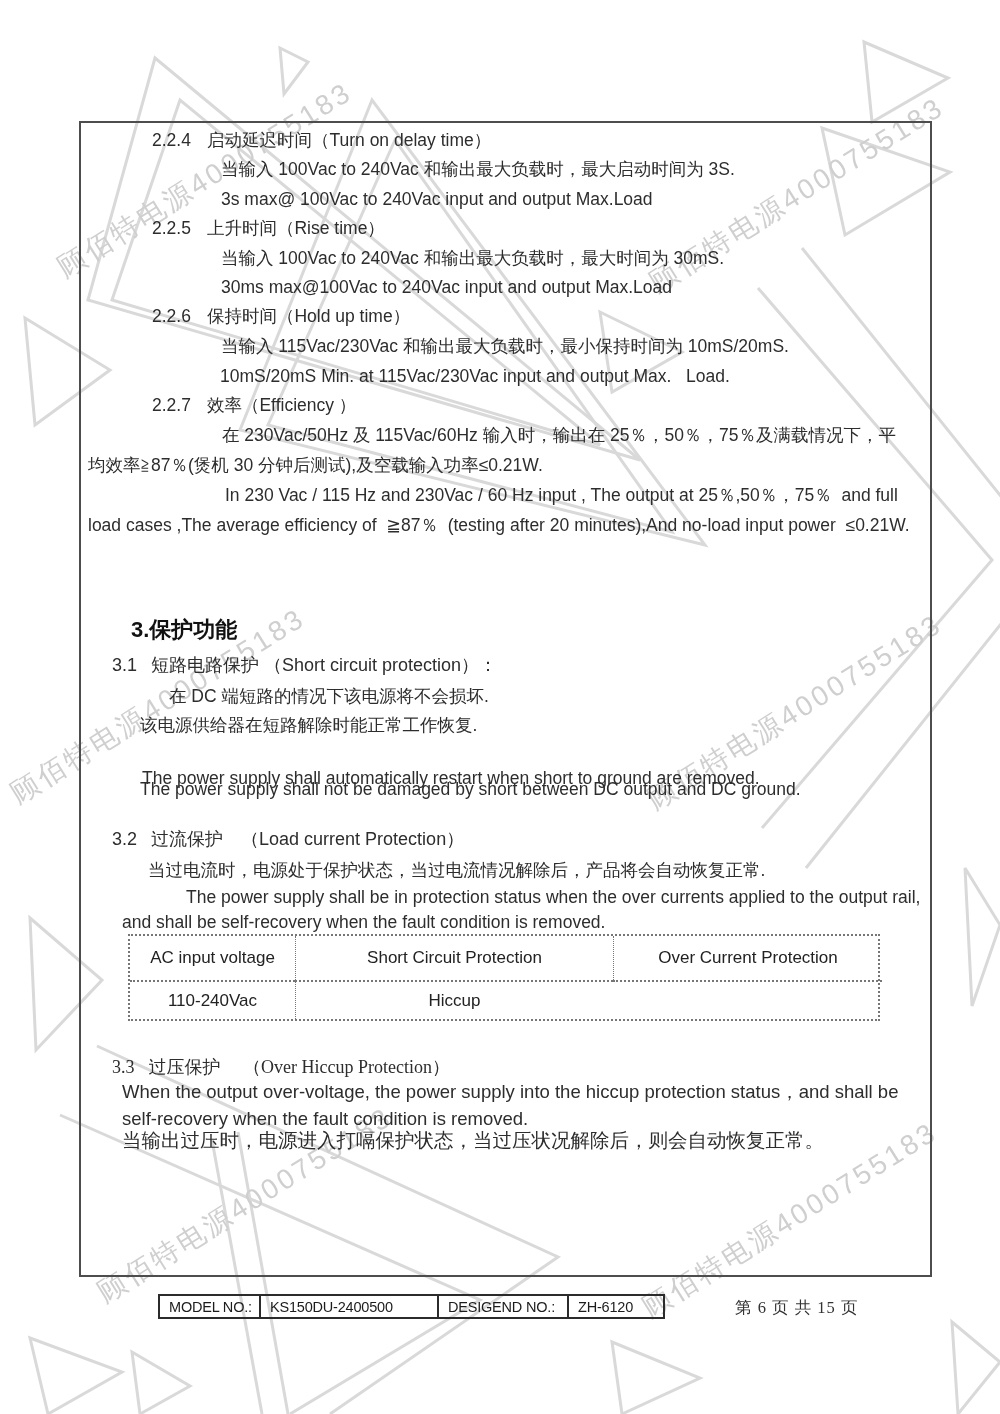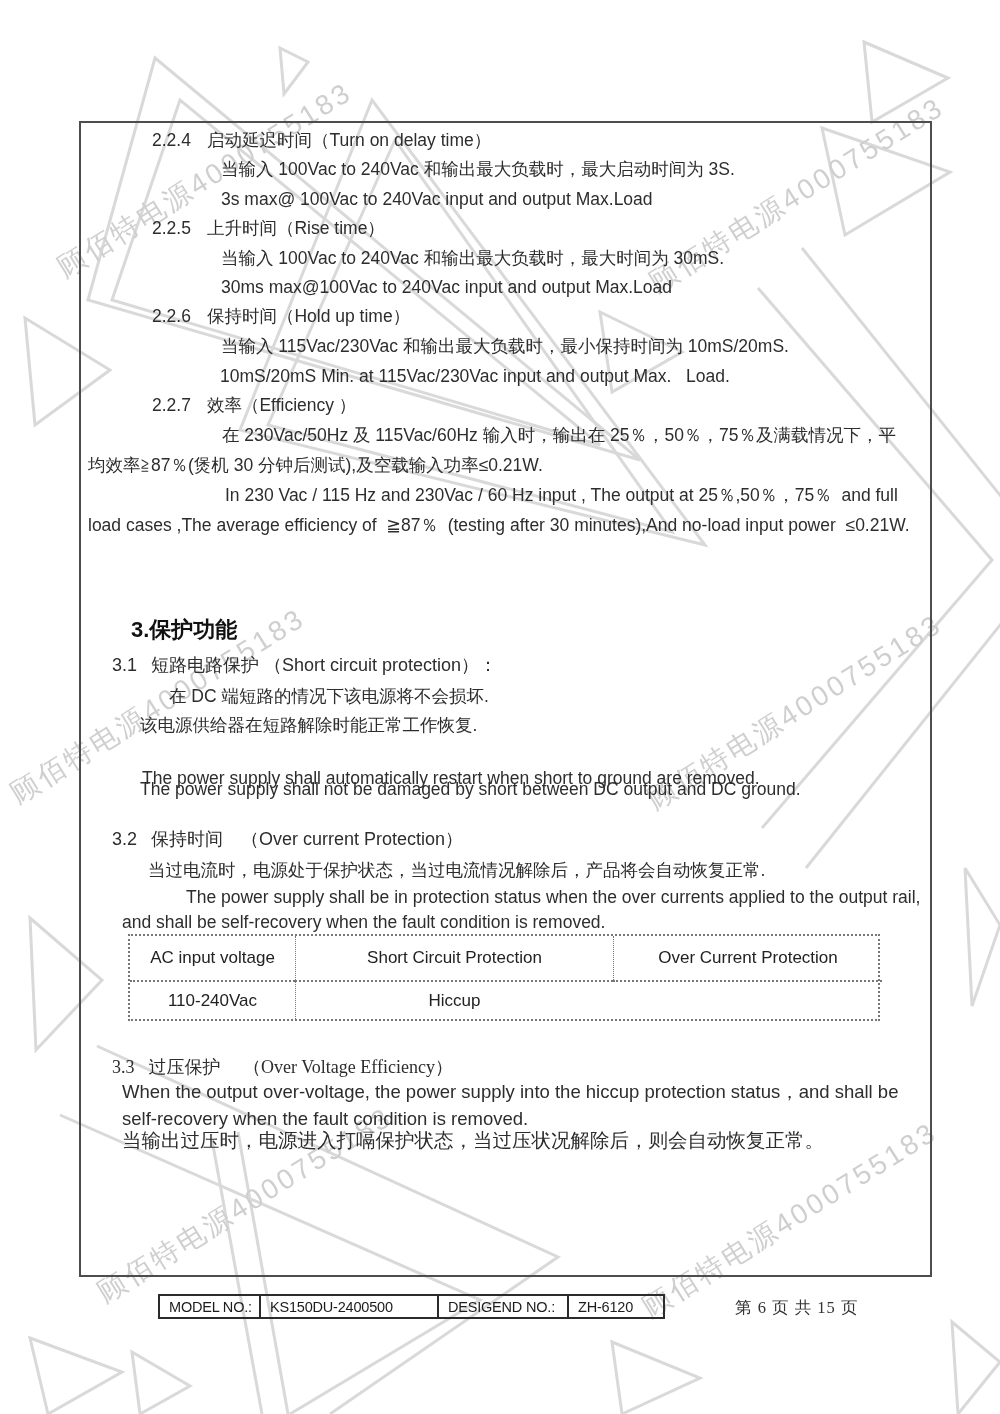--- a/index.html
+++ b/index.html
@@ -109,44 +109,44 @@
 <div class="ln" style="left:221px;top:277px;">30ms max@100Vac to 240Vac input and output Max.Load</div>
 
 <div class="ln" style="left:152px;top:306px;"><span class="num">2.2.6</span><span class="ttl">保持时间（Hold up time）</span></div>
 <div class="ln" style="left:221px;top:336px;">当输入 115Vac/230Vac 和输出最大负载时，最小保持时间为 10mS/20mS.</div>
 <div class="ln" style="left:220px;top:366px;">10mS/20mS Min. at 115Vac/230Vac input and output Max.   Load.</div>
 
 <div class="ln" style="left:152px;top:395px;"><span class="num">2.2.7</span><span class="ttl">效率（Efficiency ）</span></div>
 <div class="ln" style="left:222px;top:425px;">在 230Vac/50Hz 及 115Vac/60Hz 输入时，输出在 25％，50％，75％及满载情况下，平</div>
 <div class="ln" style="left:88px;top:455px;">均效率≧87％(煲机 30 分钟后测试),及空载输入功率≤0.21W.</div>
 <div class="ln" style="left:225px;top:485px;">In 230 Vac / 115 Hz and 230Vac / 60 Hz input , The output at 25％,50％，75％  and full</div>
-<div class="ln" style="left:88px;top:515px;">load cases ,The average efficiency of  ≧87％  (testing after 30 minutes),And no-load input power  ≤0.21W.</div>
+<div class="ln" style="left:88px;top:515px;">load cases ,The average efficiency of  ≧87％  (testing after 20 minutes),And no-load input power  ≤0.21W.</div>
 
 <div class="ln h3" style="left:88px;top:620px;margin-left:43px;">3.保护功能</div>
 
 <div class="ln" style="left:112px;top:655px;font-size:18px;"><span class="num">3.1</span><span class="ttl3">短路电路保护 （Short circuit protection）：</span></div>
 <div class="ln" style="left:140px;top:686px;margin-left:29px;">在 DC 端短路的情况下该电源将不会损坏.</div>
 <div class="ln" style="left:140px;top:715px;">该电源供给器在短路解除时能正常工作恢复.</div>
 <div class="ln" style="left:140px;top:742px;margin-top:37px;">The power supply shall not be damaged by short between DC output and DC ground.</div>
 <div class="ln" style="left:142px;top:768px;">The power supply shall automatically restart when short to ground are removed.</div>
 
-<div class="ln" style="left:112px;top:829px;font-size:18px;"><span class="num">3.2</span><span class="ttl3">保持时间　（Over current Protection）</span></div>
+<div class="ln" style="left:112px;top:829px;font-size:18px;"><span class="num">3.2</span><span class="ttl3">过流保护　（Load current Protection）</span></div>
 <div class="ln" style="left:148px;top:860px;">当过电流时，电源处于保护状态，当过电流情况解除后，产品将会自动恢复正常.</div>
 <div class="ln" style="left:186px;top:887px;">The power supply shall be in protection status when the over currents applied to the output rail,</div>
 <div class="ln" style="left:122px;top:912px;">and shall be self-recovery when the fault condition is removed.</div>
 
 <div class="spec-table">
   <div class="spec-cell spec-head">AC input voltage</div>
   <div class="spec-cell spec-head cdiv">Short Circuit Protection</div>
   <div class="spec-cell spec-head cdiv">Over Current Protection</div>
   <div class="spec-cell spec-data">110-240Vac</div>
   <div class="spec-cell spec-data cdiv">Hiccup</div>
 </div>
 
-<div class="ln serif" style="left:112px;top:1057px;font-size:18px;"><span class="num">3.3</span><span class="ttl3">过压保护　 （Over Voltage Efficiency）</span></div>
+<div class="ln serif" style="left:112px;top:1057px;font-size:18px;"><span class="num">3.3</span><span class="ttl3">过压保护　 （Over Hiccup Protection）</span></div>
 <div class="ln s33en" style="left:122px;top:1082px;">When the output over-voltage, the power supply into the hiccup protection status，and shall be</div>
 <div class="ln s33en" style="left:122px;top:1109px;">self-recovery when the fault condition is removed.</div>
 <div class="ln serif s33zh" style="left:122px;top:1131px;">当输出过压时，电源进入打嗝保护状态，当过压状况解除后，则会自动恢复正常。</div>
 
 <div class="footer-table">
   <div class="fcell" style="width:99px;">MODEL NO.:</div>
   <div class="fcell fdiv" style="width:138px;">KS150DU-2400500</div>
   <div class="fcell fdiv" style="width:130px;margin-left:40px;">DESIGEND NO.:</div>
   <div class="fcell fdiv" style="width:96px;">ZH-6120</div>
 </div>

